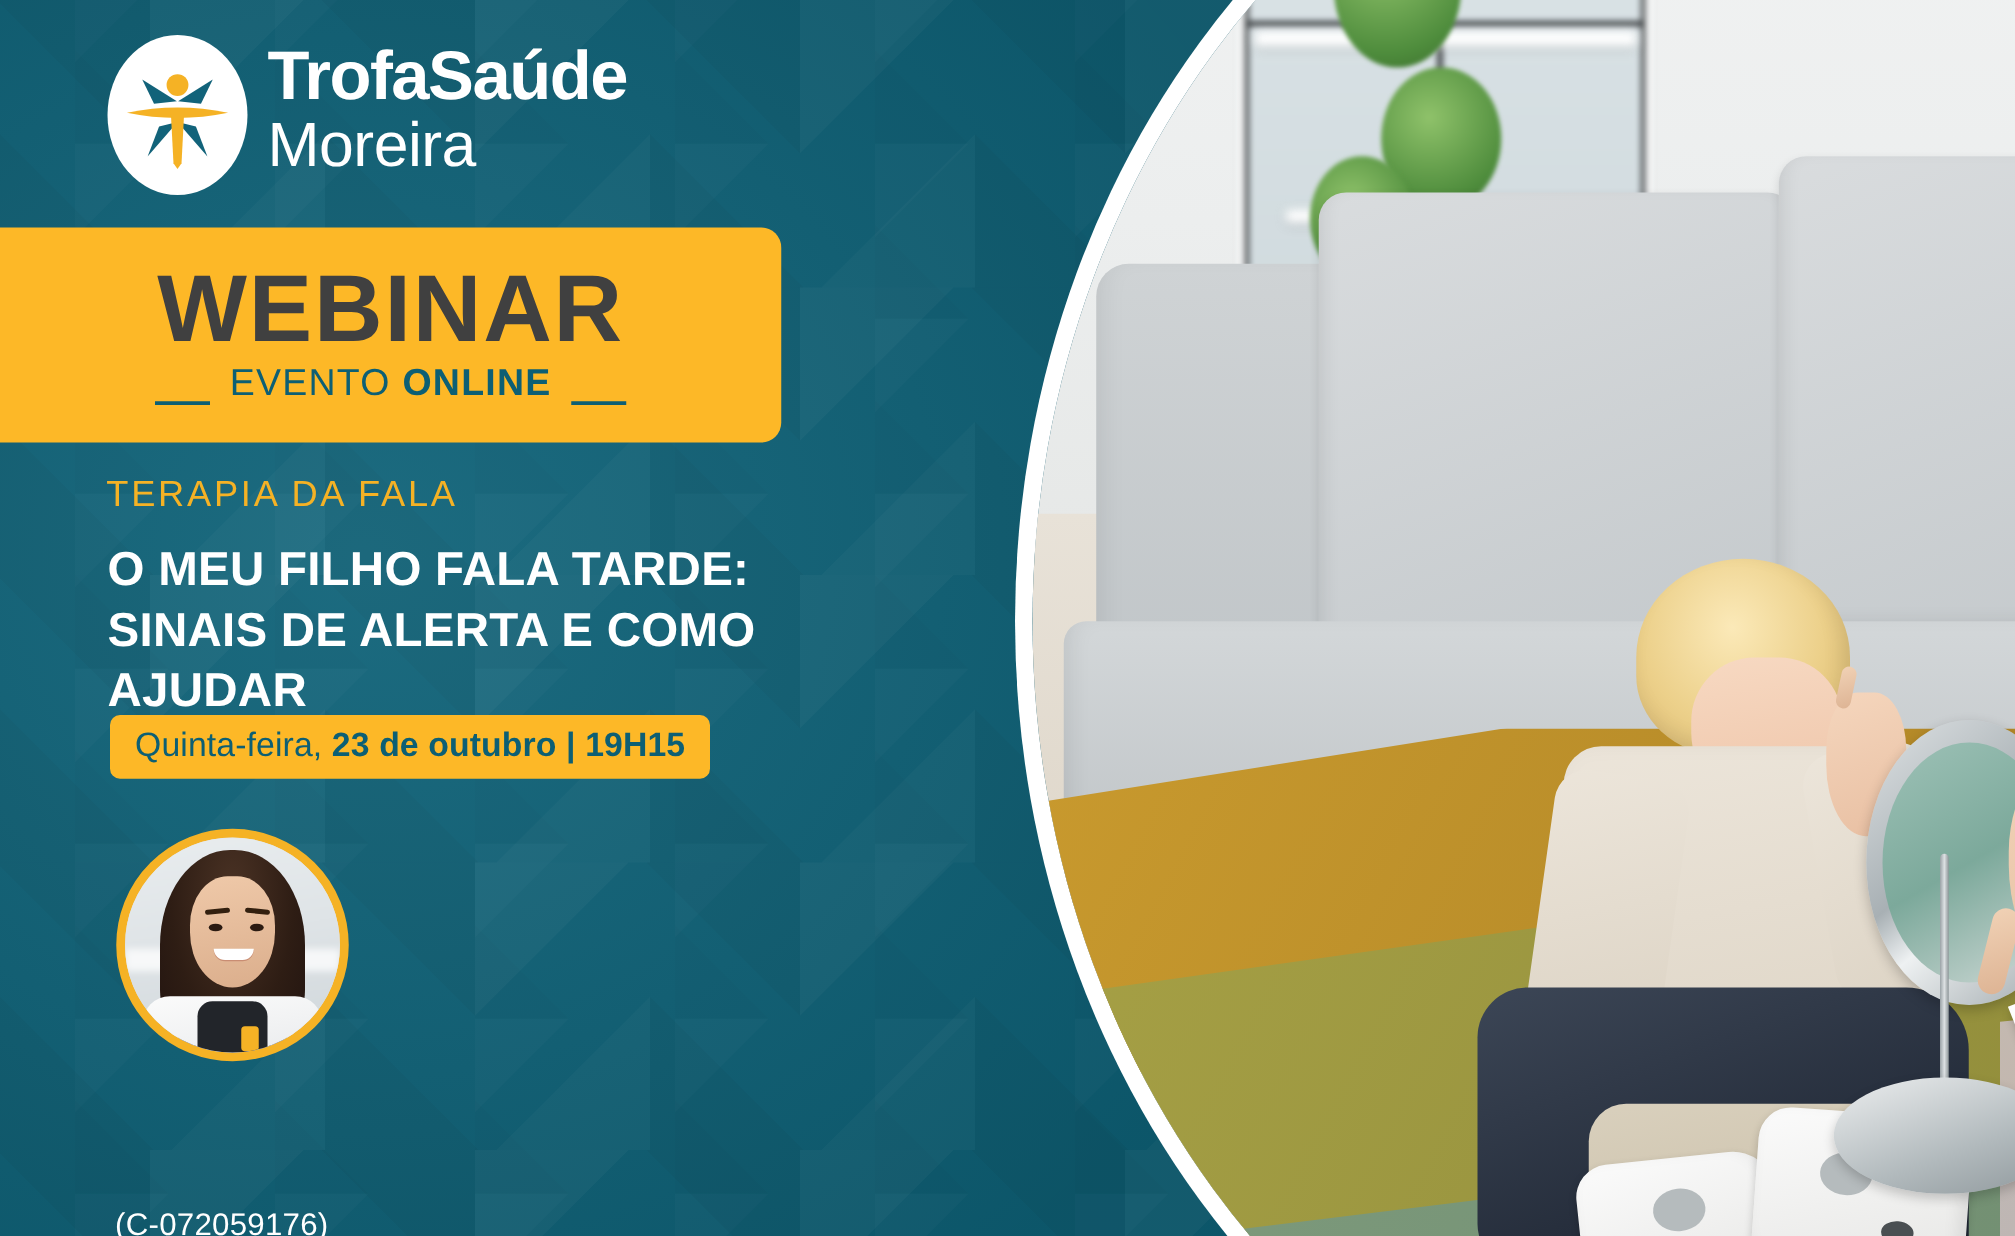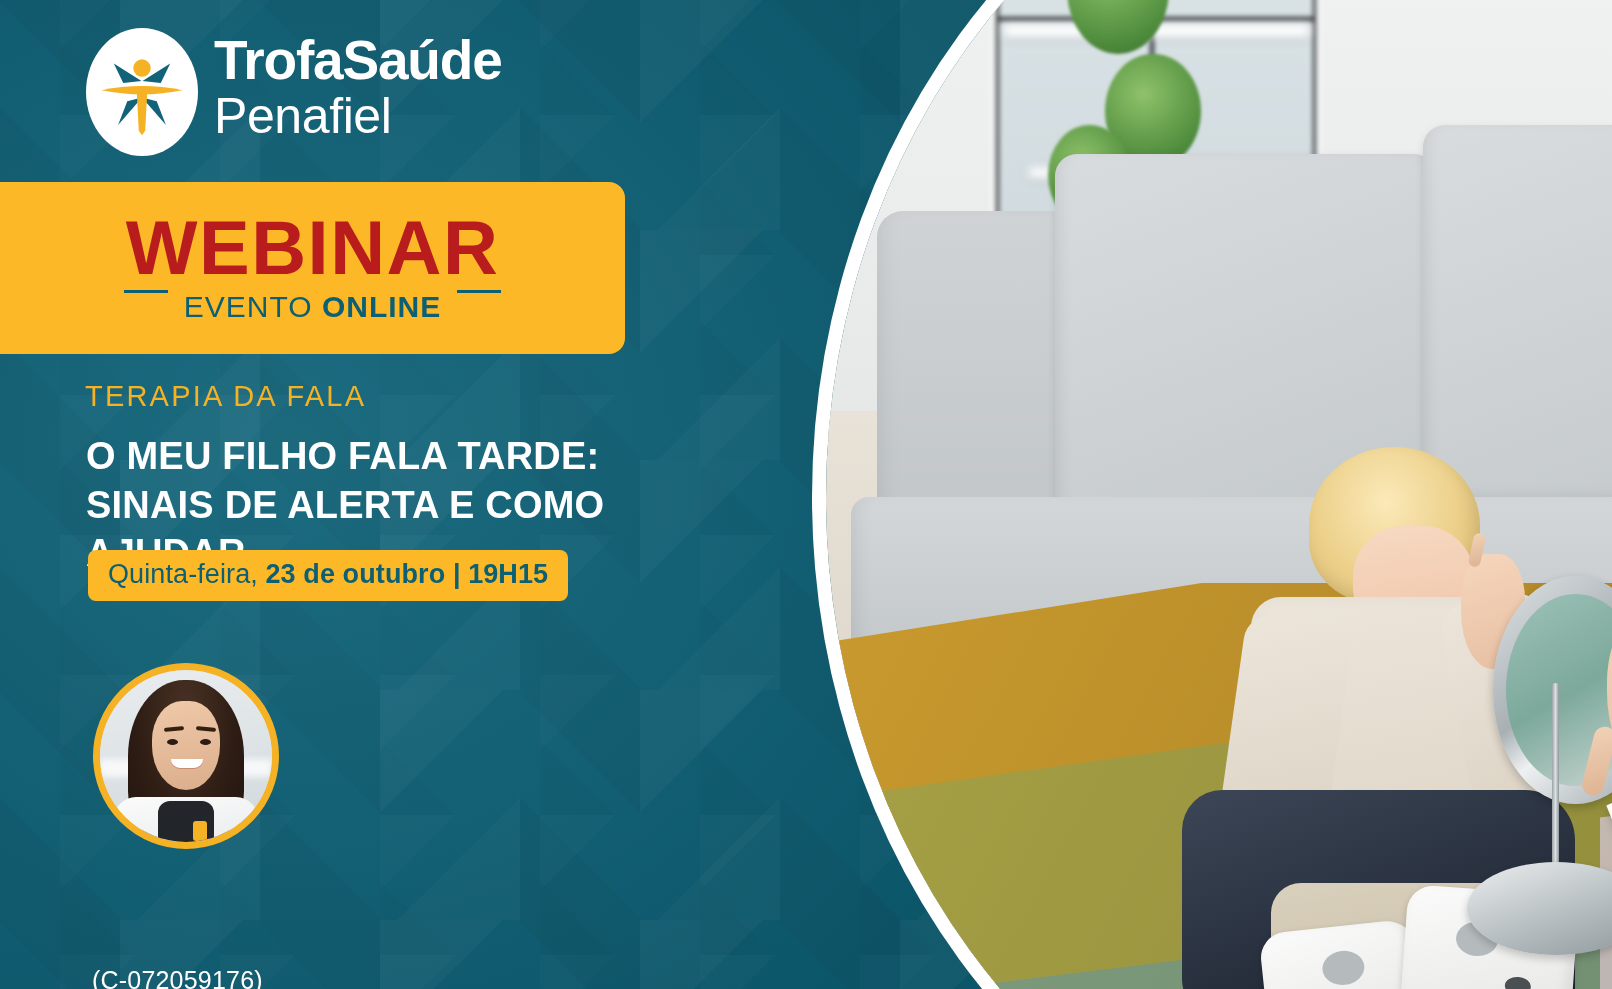--- a/index.html
+++ b/index.html
@@ -242,26 +242,26 @@
   .webinar-banner {
     position:absolute; left:-20px; top:182px;
     width:645px; height:172px;
     background:#FDB827;
     border-radius:0 16px 16px 0;
     display:flex; flex-direction:column;
     align-items:center; justify-content:center;
     padding-left:20px;
   }
   .webinar-title {
-    font-size:76px; font-weight:700; color:#b91c1c;
+    font-size:76px; font-weight:700; color:#404040;
     letter-spacing:1.5px; line-height:.94;
     font-family:"Liberation Sans", sans-serif;
   }
   .webinar-sub-row {
-    display:flex; align-items:flex-start; gap:16px; margin-top:6px;
+    display:flex; align-items:flex-end; gap:16px; margin-top:6px;
   }
   .dash { width:44px; height:3px; background:#0d5f74; }
   .webinar-sub {
     font-size:30px; color:#0d5f74; letter-spacing:1px;
     font-family:"Liberation Sans", sans-serif; font-weight:400;
   }
   .webinar-sub b { font-weight:700; }
 
   
   .kicker {
@@ -269,21 +269,21 @@
     font-size:29px; color:#F5B225; letter-spacing:2.2px;
     font-weight:400;
   }
   .headline {
     position:absolute; left:86px; top:432px;
     width:560px;
     font-size:38px; font-weight:700; color:#ffffff;
     line-height:1.28; letter-spacing:.2px;
   }
   .date-badge {
-    position:absolute; left:88px; top:550px;
+    position:absolute; left:88px; top:572px;
     background:#FDB827; color:#0d5f74;
     border-radius:8px;
     padding:9px 20px 11px 20px;
     font-size:27px; font-weight:400;
     letter-spacing:.1px;
     white-space:nowrap;
   }
   .date-badge b { font-weight:700; }
 
   
@@ -433,21 +433,21 @@
           <path d="M50 58 L24 88 L34 62 Z"></path>
           <path d="M50 58 L76 88 L66 62 Z"></path>
         </g>
         <path d="M6 50 Q50 41 94 50 Q50 59 6 50 Z" fill="#F5B225"></path>
         <circle cx="50" cy="26" r="9.5" fill="#F5B225"></circle>
         <path d="M44 46 L56 46 L53.5 94 L50 99 L46.5 94 Z" fill="#F5B225"></path>
       </svg>
     </div>
     <div class="logo-text">
       <div class="brand-top">TrofaSaúde</div>
-      <div class="brand-sub">Penafiel</div>
+      <div class="brand-sub">Moreira</div>
     </div>
   </div>
 
   <div class="webinar-banner">
     <div class="webinar-title">WEBINAR</div>
     <div class="webinar-sub-row">
       <span class="dash"></span>
       <span class="webinar-sub"><span>EVENTO </span><b>ONLINE</b></span>
       <span class="dash"></span>
     </div>

